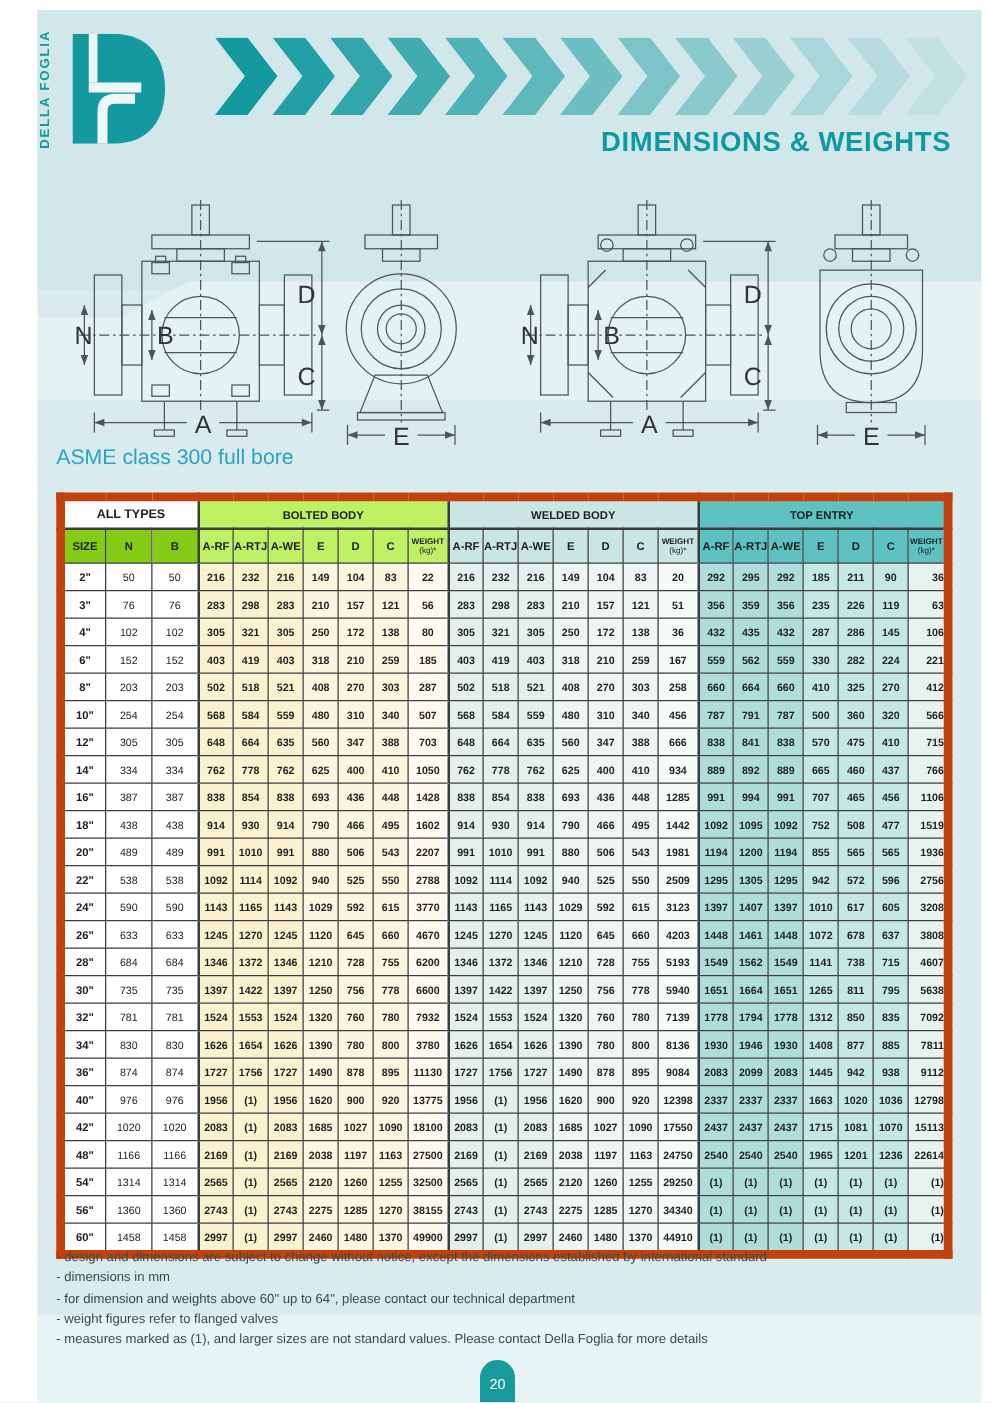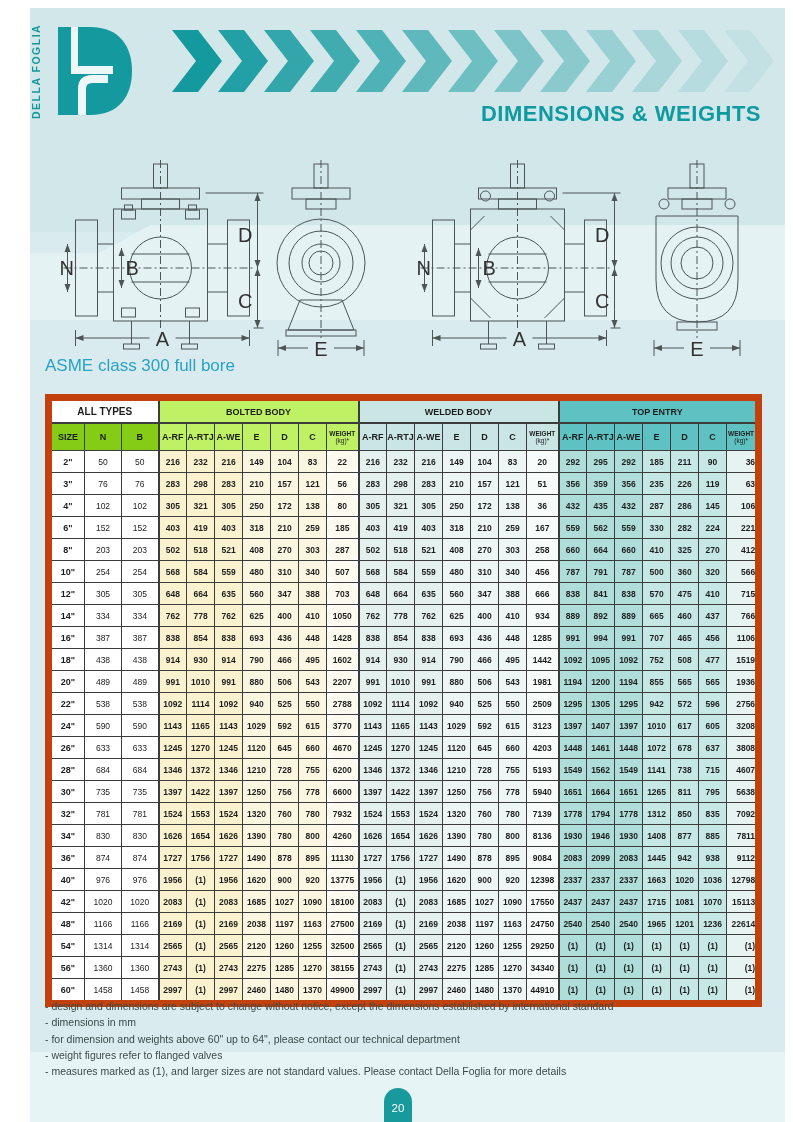--- a/index.html
+++ b/index.html
@@ -746,21 +746,21 @@
           <tr>
             <td class="size">34"</td>
             <td class="nb">830</td>
             <td class="nb">830</td>
             <td class="b-x1 gs">1626</td>
             <td class="b-x1">1654</td>
             <td class="b-x1">1626</td>
             <td class="b-x2">1390</td>
             <td class="b-x2">780</td>
             <td class="b-x2">800</td>
-            <td class="b-xw">4260</td>
+            <td class="b-xw">3780</td>
             <td class="w-x1 gs">1626</td>
             <td class="w-x1">1654</td>
             <td class="w-x1">1626</td>
             <td class="w-x2">1390</td>
             <td class="w-x2">780</td>
             <td class="w-x2">800</td>
             <td class="w-xw">8136</td>
             <td class="t-x1 gs">1930</td>
             <td class="t-x1">1946</td>
             <td class="t-x1">1930</td>

